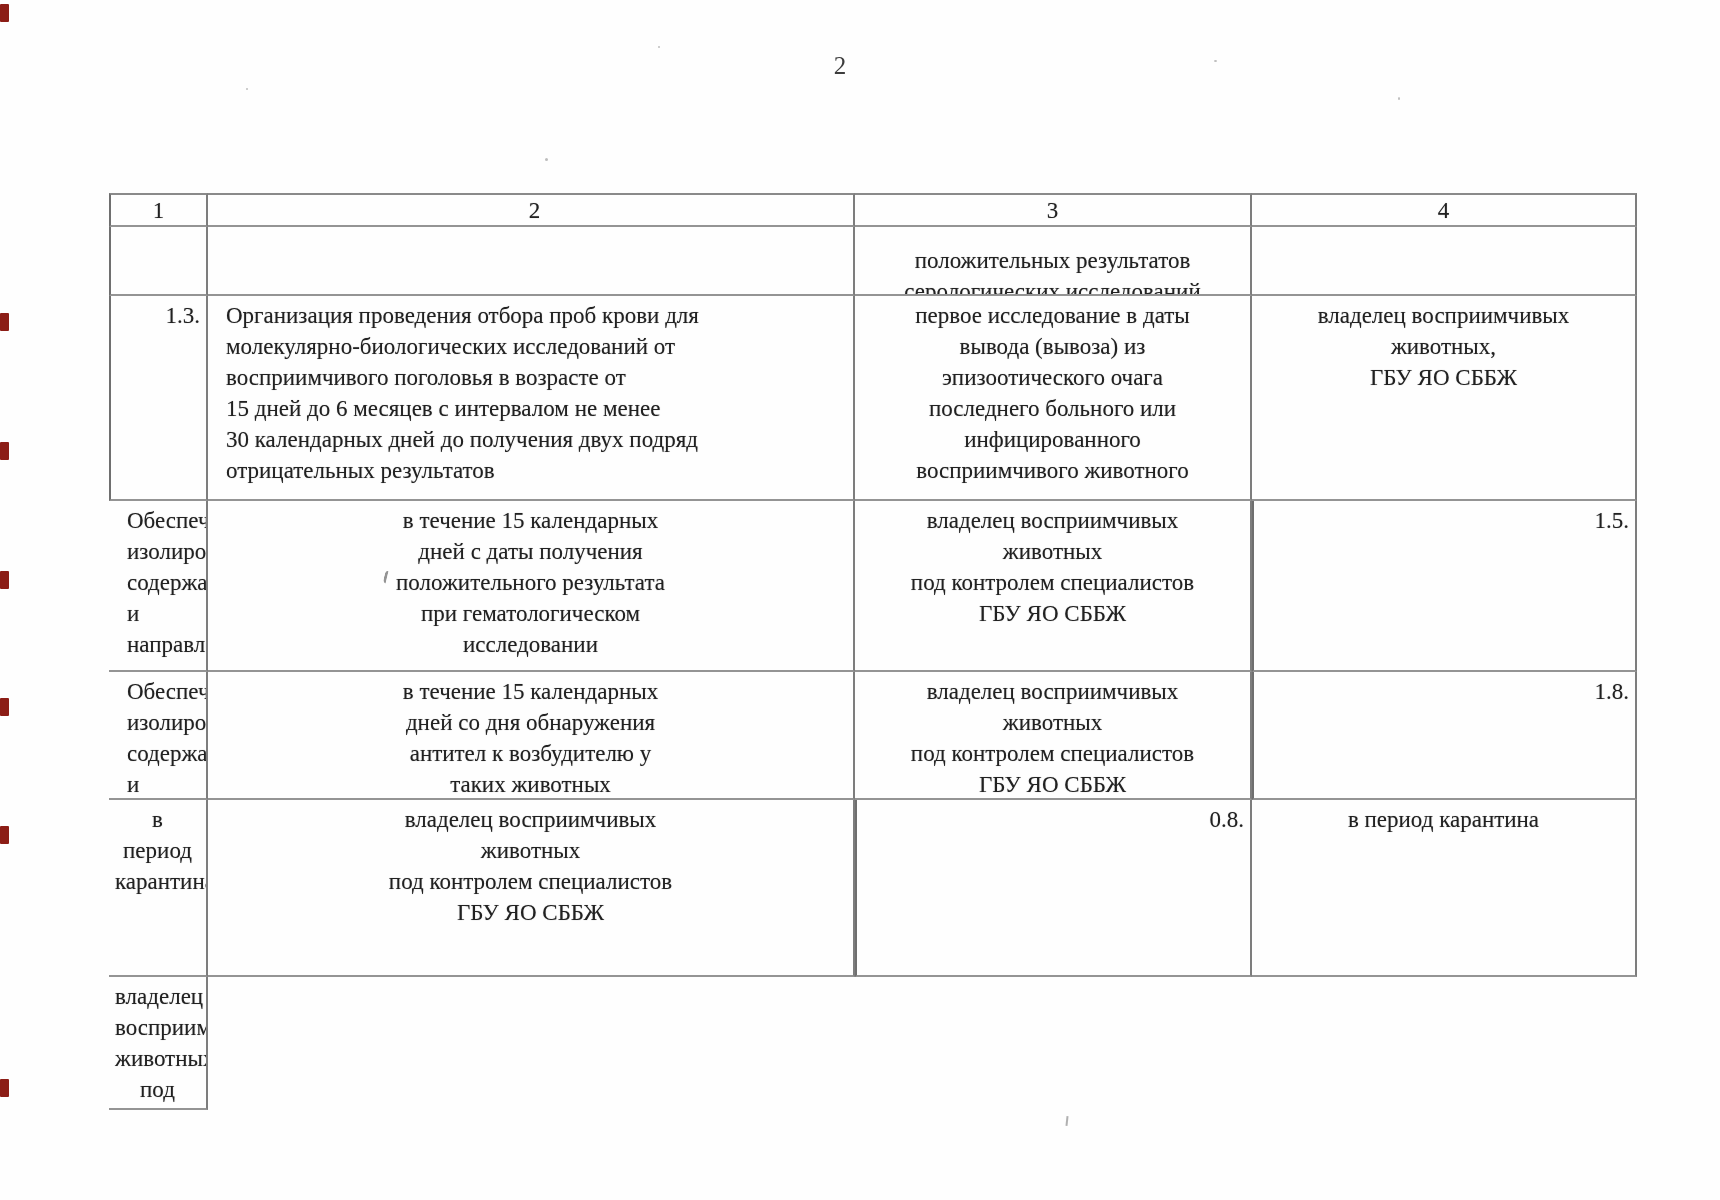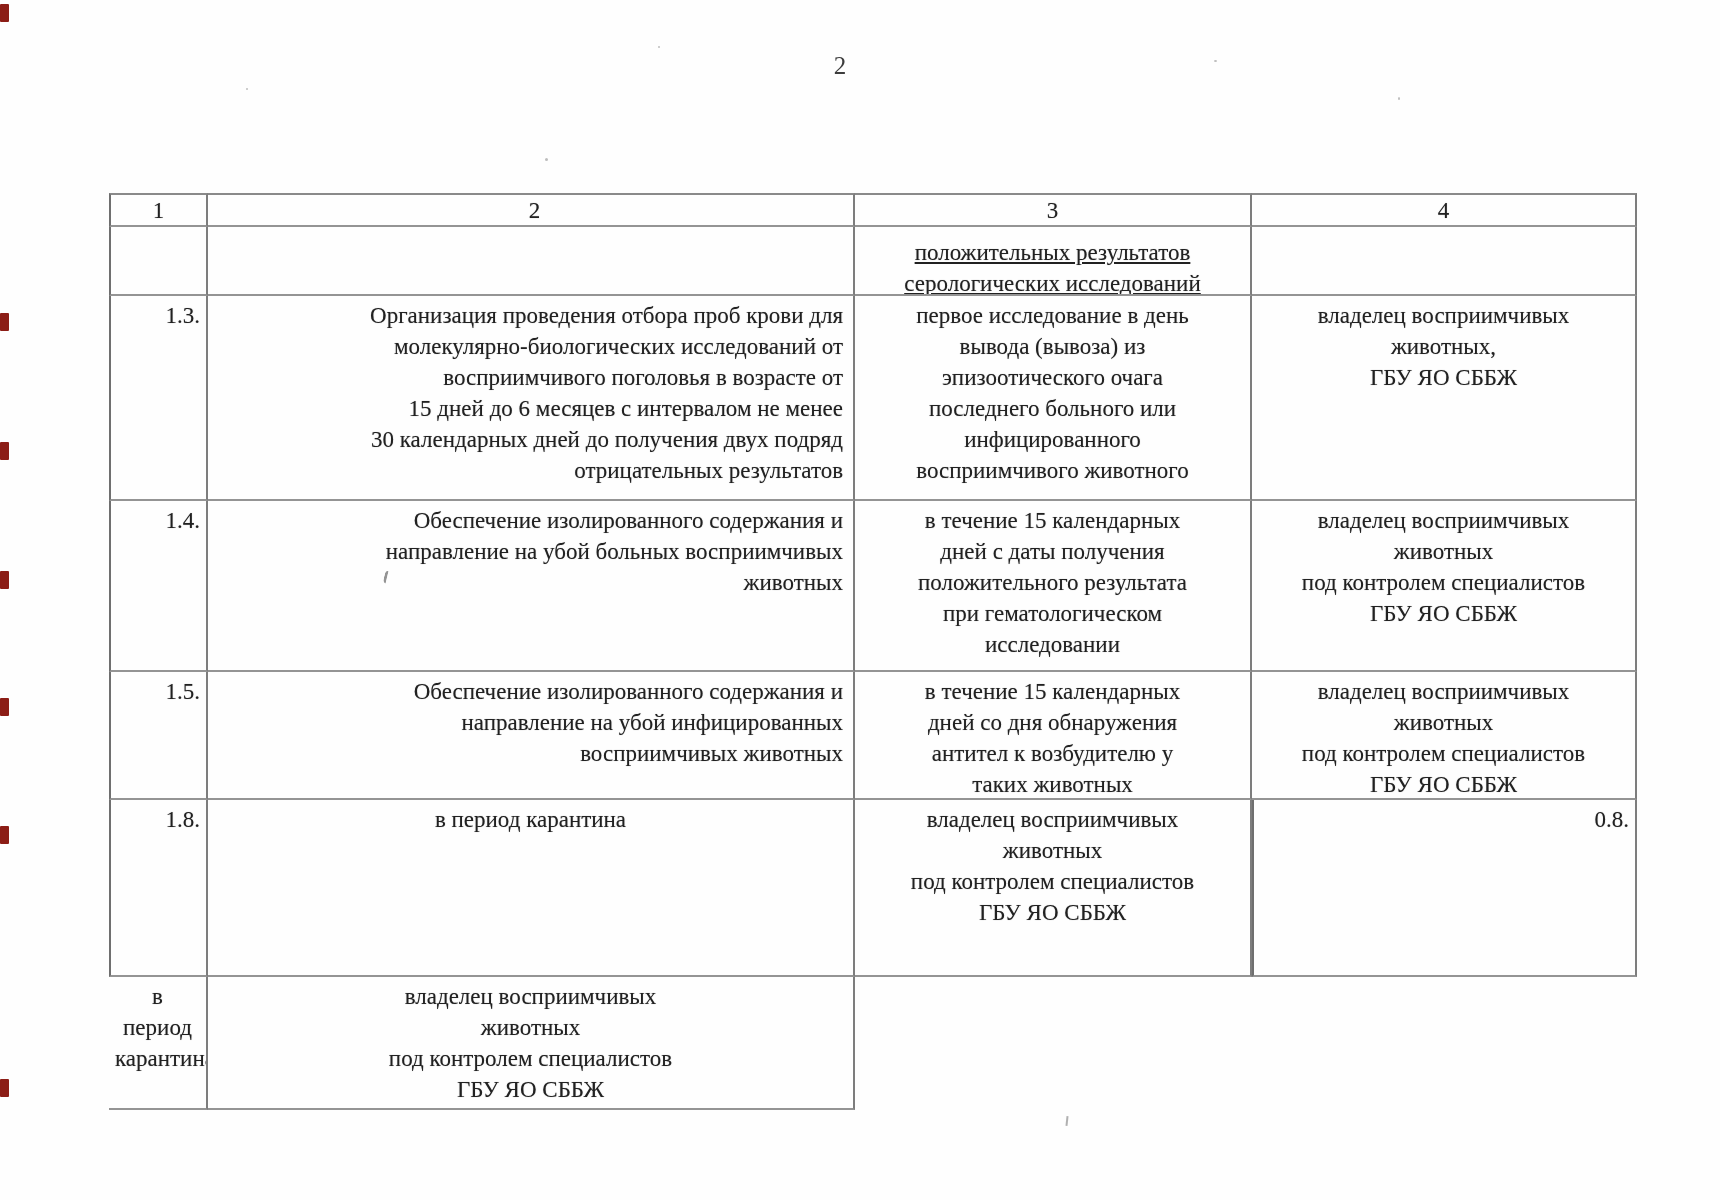--- a/index.html
+++ b/index.html
@@ -30,24 +30,24 @@
     box-sizing:border-box;
     border-right:2px solid #7d7d7d;
     border-bottom:2px solid #949494;
     padding:4px 6px 0 6px;
     white-space:pre-line;
     overflow:hidden;
   }
   .cell.first-col{border-left:2px solid #6f6f6f;}
   .cell.first-row{border-top:2px solid #8a8a8a;}
   .c1{text-align:right;}
-  .c2{text-align:right;padding-left:18px;padding-right:10px;}
+  .c2{text-align:left;padding-left:18px;padding-right:10px;}
   .c3,.c4{text-align:center;}
   .head{text-align:center;line-height:26px;padding-top:3px;}
-  .r0.c3{padding-top:10px;text-decoration:underline;}
+  .r0.c3{padding-top:18px;}
   
   .edge-mark{
     position:absolute;left:0;width:9px;height:18px;
     background:#8c1d16;border-radius:1px;
   }
   
   .speck{position:absolute;border-radius:50%;background:rgba(70,70,70,.35);}
   .speck-comma{
     position:absolute;left:384px;top:571px;width:4px;height:13px;
     border-left:3px solid rgba(60,60,60,.55);border-radius:40% 60% 50% 50%;
@@ -78,31 +78,30 @@
 серологических исследований</div>
     <div class="cell c4 r0"></div>
 
     <div class="cell c1 first-col">1.3.</div>
     <div class="cell c2">Организация проведения отбора проб крови для
 молекулярно-биологических исследований от
 восприимчивого поголовья в возрасте от
 15 дней до 6 месяцев с интервалом не менее
 30 календарных дней до получения двух подряд
 отрицательных результатов</div>
-    <div class="cell c3">первое исследование в день
+    <div class="cell c3">первое исследование в даты
 вывода (вывоза) из
 эпизоотического очага
 последнего больного или
 инфицированного
 восприимчивого животного</div>
     <div class="cell c4">владелец восприимчивых
 животных,
 ГБУ ЯО СББЖ</div>
 
-    <div class="cell c1 first-col">1.4.</div>
     <div class="cell c2">Обеспечение изолированного содержания и
 направление на убой больных восприимчивых
 животных</div>
     <div class="cell c3">в течение 15 календарных
 дней с даты получения
 положительного результата
 при гематологическом
 исследовании</div>
     <div class="cell c4">владелец восприимчивых
 животных

